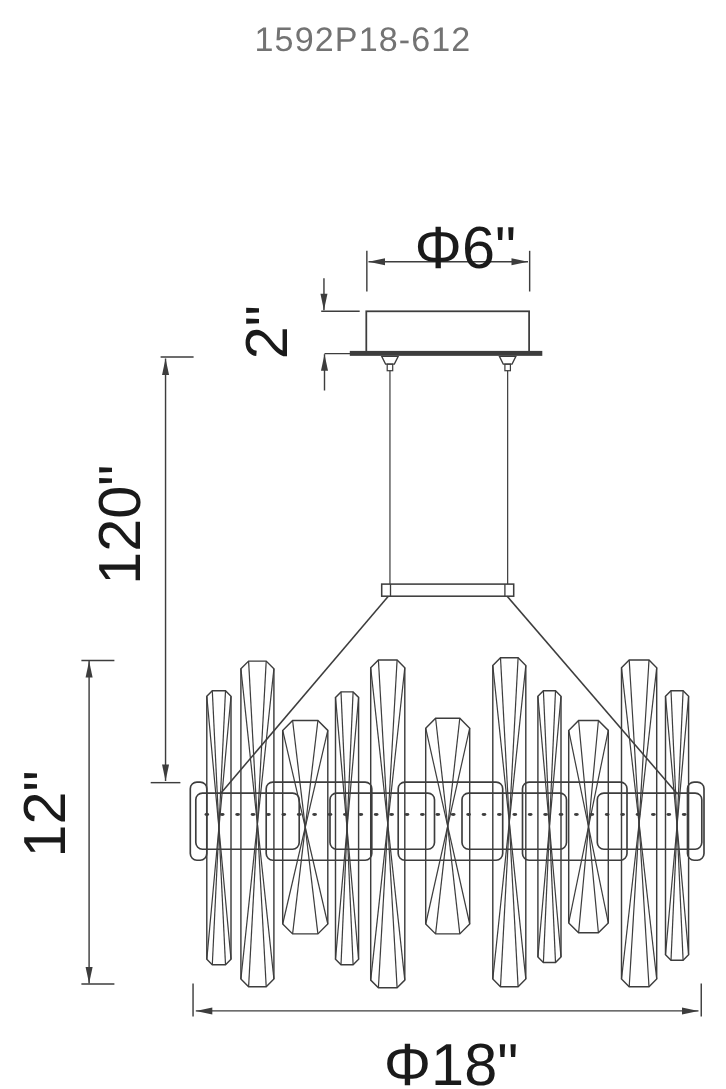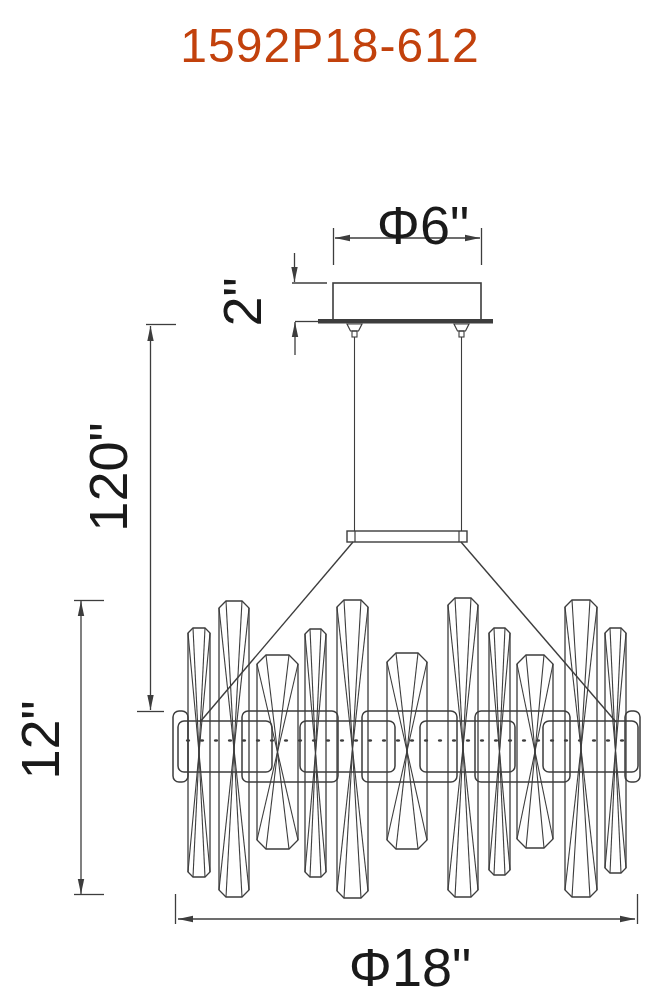--- a/index.html
+++ b/index.html
@@ -7,23 +7,23 @@
     position:relative;
     width:660px;height:990px;
     background:#ffffff;
     font-family:"Liberation Sans", sans-serif;
     overflow:hidden;
   }
   #model-title{
     position:absolute;
     top:18px;left:0;width:660px;
     text-align:center;
-    font-size:48px;
+    font-size:31px;
     letter-spacing:1px;
-    color:#c2410c;
+    color:#737373;
     white-space:nowrap;
   }
   #drawing{position:absolute;left:0;top:0;}
   text{font-family:"Liberation Sans", sans-serif;}
 </style>
 </head>
 <body>
 
 <div id="stage">
 

